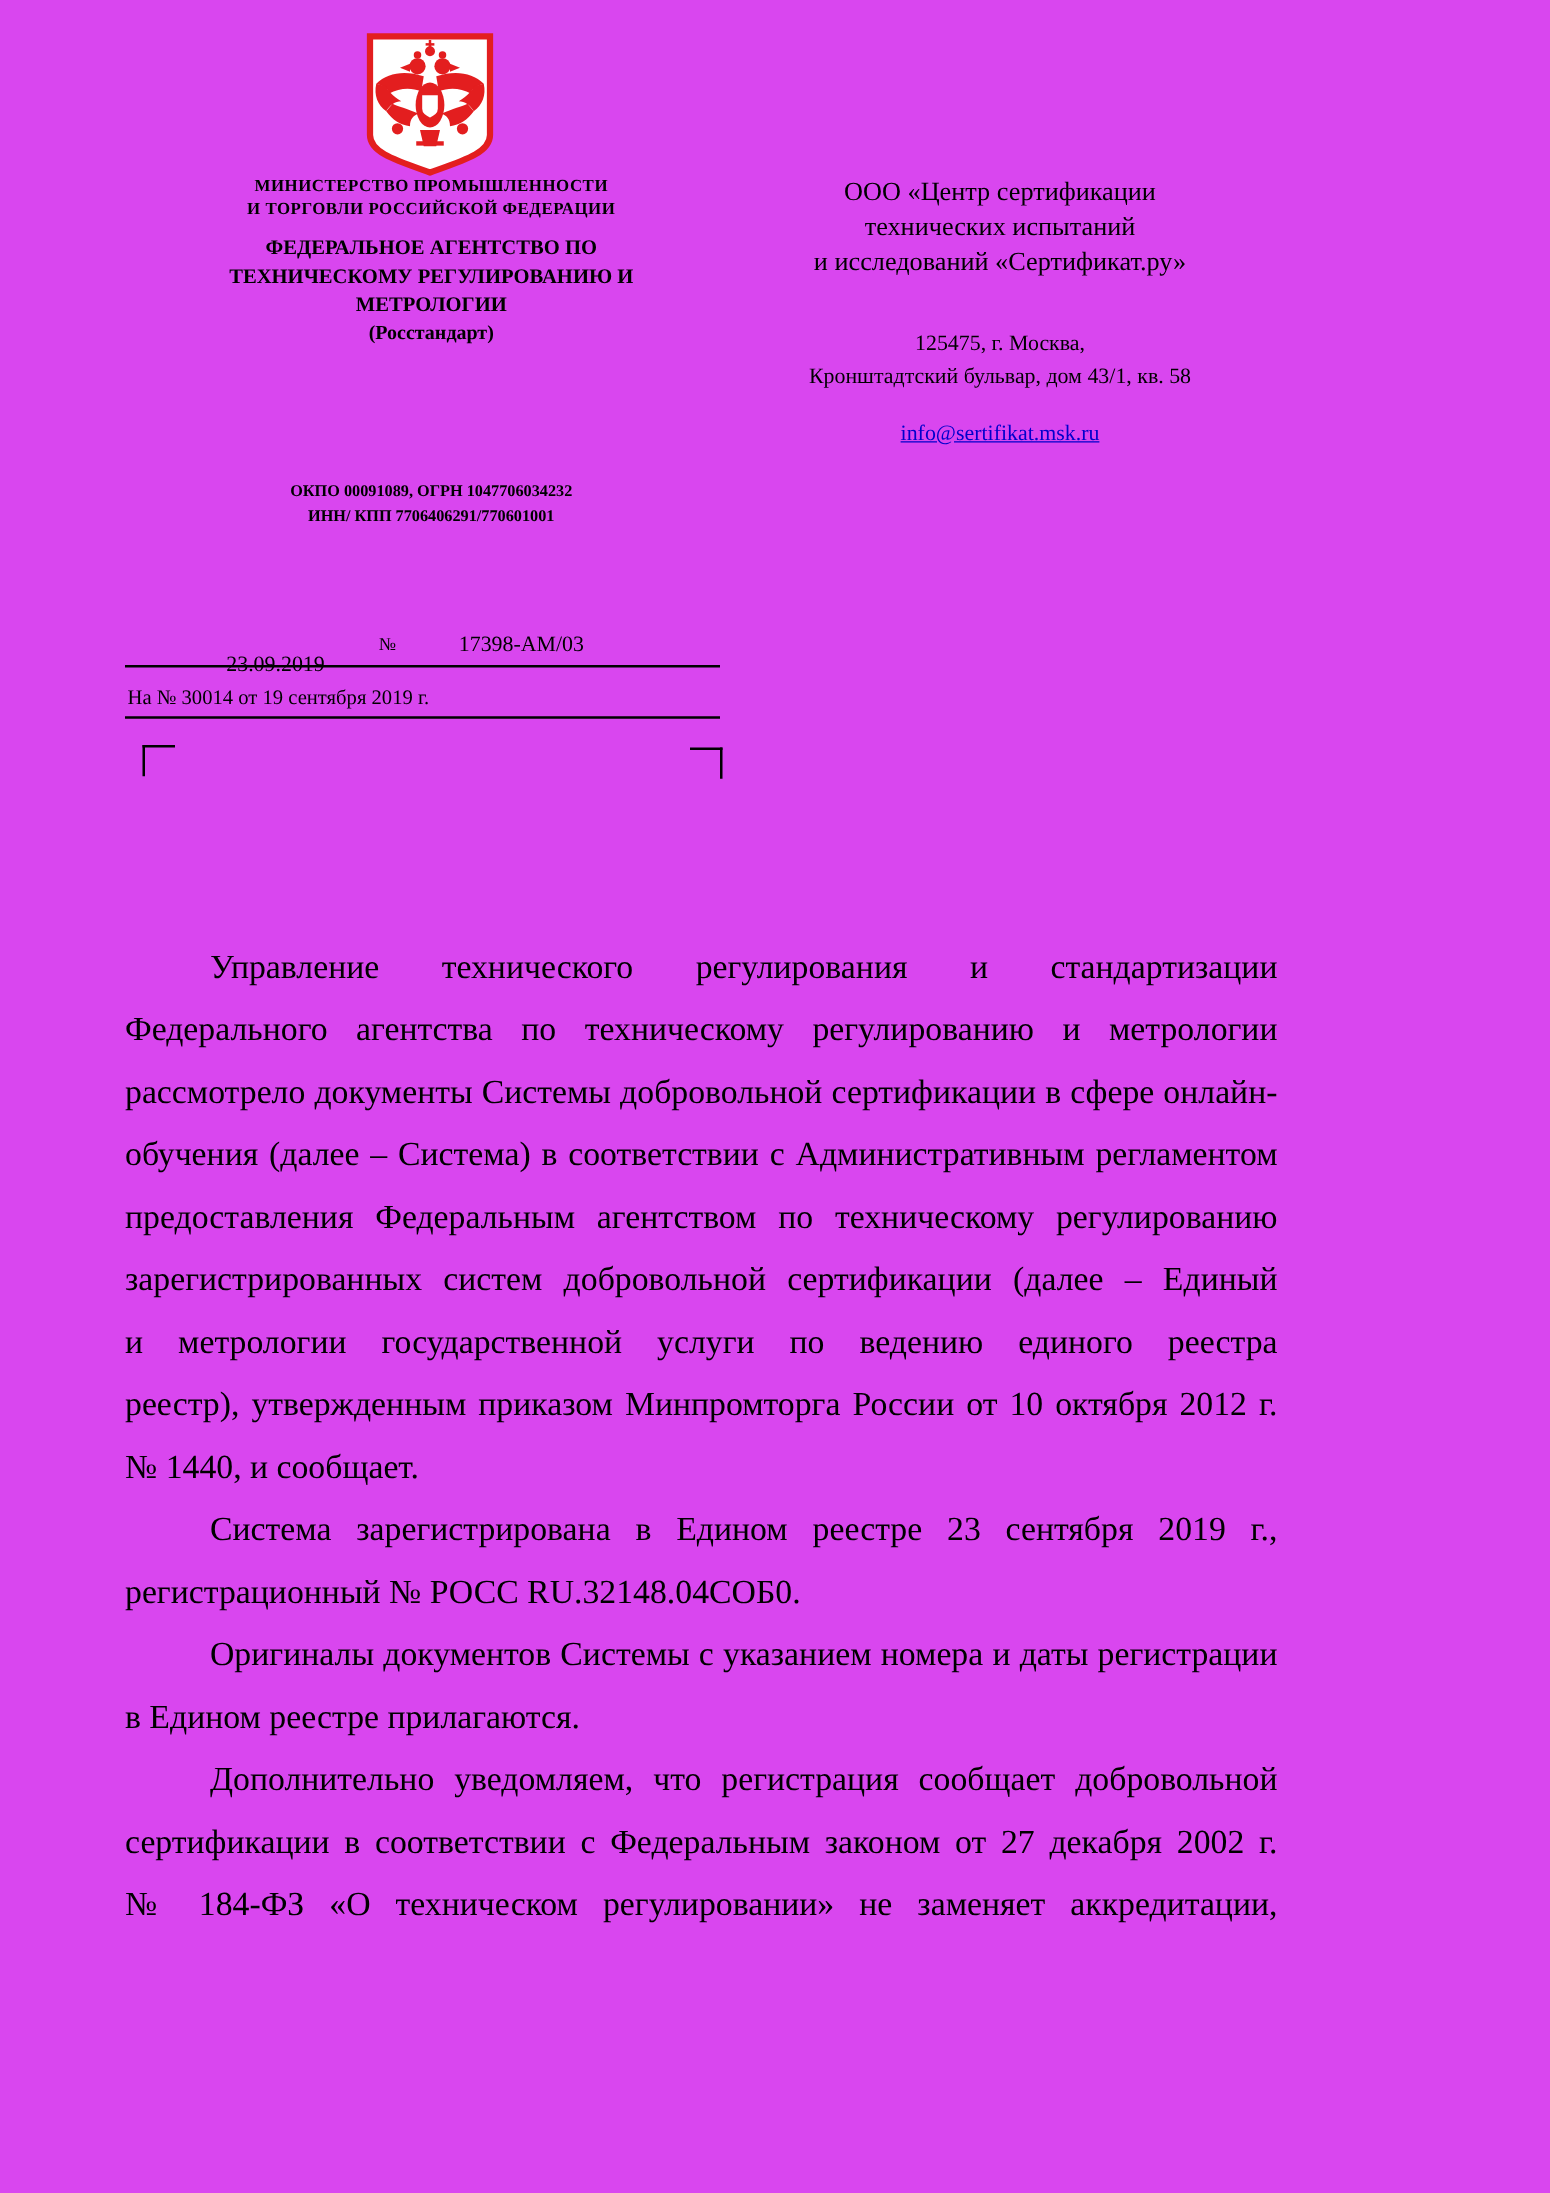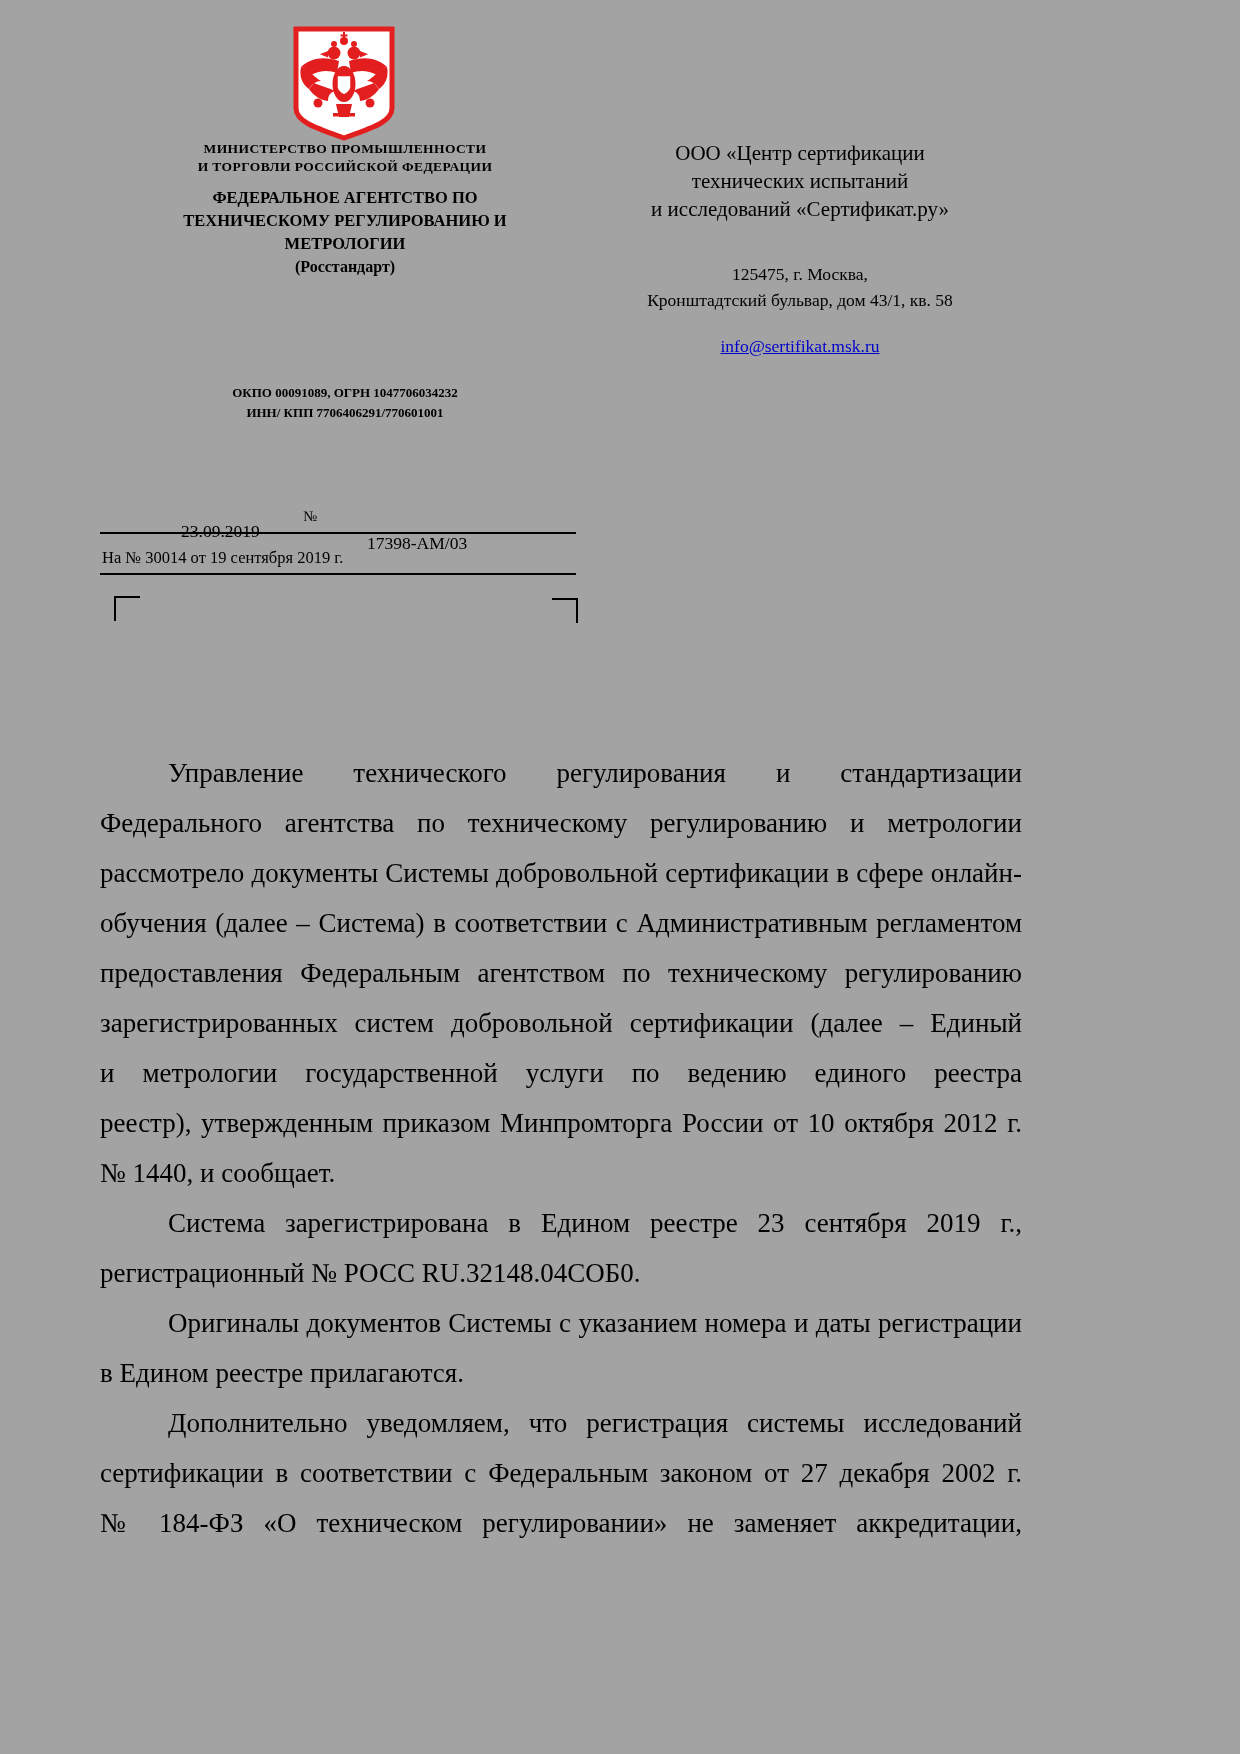--- a/index.html
+++ b/index.html
@@ -1,40 +1,40 @@
 <!DOCTYPE html>
 <html><head>
 <meta charset="utf-8">
 <style>
   html,body{margin:0;padding:0;background:#888;}
   .page{
     position:relative;
     width:1240px;height:1754px;
     margin:0 auto;
-    background:#a3a3a3;
+    background:#d946ef;
     font-family:"Liberation Serif", serif;
     color:#000;
     overflow:hidden;
   }
   .abs{position:absolute;}
   
   .lh-col{left:105px;width:480px;text-align:center;}
   .emblem{left:288px;top:24px;width:112px;height:120px;}
   .ministry{top:140px;font-weight:bold;font-size:13.5px;line-height:18px;letter-spacing:.4px;}
   .agency{top:186px;font-weight:bold;font-size:16.5px;line-height:23px;}
   .rosstandart{top:258px;font-weight:bold;font-size:16px;}
   .contact{top:297px;font-weight:bold;font-size:13px;line-height:19.5px;}
   .codes{top:383px;font-weight:bold;font-size:13px;line-height:19.5px;}
   a.lnk{color:#0000cc;text-decoration:underline;}
   .site{font-weight:bold;}
   
   .ref-row{left:100px;top:505px;width:475px;height:26px;font-size:17.5px;}
   .ref-date{position:absolute;left:57px;top:16px;margin-left:24px;}
   .ref-no-sign{position:absolute;left:203px;top:3px;font-size:14.5px;}
-  .ref-number{position:absolute;left:267px;top:0;margin-top:28px;}
+  .ref-number{position:absolute;left:267px;top:0;}
   .rule{height:2px;background:#000;}
   .rule1{left:100px;top:532px;width:476px;}
   .rule2{left:100px;top:573px;width:476px;}
   .reply{left:102px;top:548px;font-size:16.5px;}
   .corner{width:24px;height:23px;}
   .corner-left{left:114px;top:596px;border-left:2px solid #000;border-top:2px solid #000;}
   .corner-right{left:552px;top:598px;border-right:2px solid #000;border-top:2px solid #000;}
   .subject{left:130px;top:601px;width:360px;font-size:16.5px;line-height:24px;}
   
   .rc-col{left:575px;width:450px;text-align:center;}
@@ -136,18 +136,18 @@
     <div class="bline stretch">обучения (далее – Система) в соответствии с Административным регламентом</div>
     <div class="bline stretch">предоставления Федеральным агентством по техническому регулированию</div>
     <div class="bline stretch">зарегистрированных систем добровольной сертификации (далее – Единый</div>
     <div class="bline stretch">и метрологии государственной услуги по ведению единого реестра</div>
     <div class="bline stretch">реестр), утвержденным приказом Минпромторга России от 10 октября 2012 г.</div>
     <div class="bline plain">№ 1440, и сообщает.</div>
     <div class="bline stretch indent">Система зарегистрирована в Едином реестре 23 сентября 2019 г.,</div>
     <div class="bline plain">регистрационный № РОСС RU.32148.04СОБ0.</div>
     <div class="bline stretch indent">Оригиналы документов Системы с указанием номера и даты регистрации</div>
     <div class="bline plain">в Едином реестре прилагаются.</div>
-    <div class="bline stretch indent">Дополнительно уведомляем, что регистрация системы исследований</div>
+    <div class="bline stretch indent">Дополнительно уведомляем, что регистрация сообщает добровольной</div>
     <div class="bline stretch">сертификации в соответствии с Федеральным законом от 27 декабря 2002 г.</div>
     <div class="bline stretch">№ 184-ФЗ «О техническом регулировании» не заменяет аккредитации,</div>
   </div>
 
 </div>
 
 </body></html>

